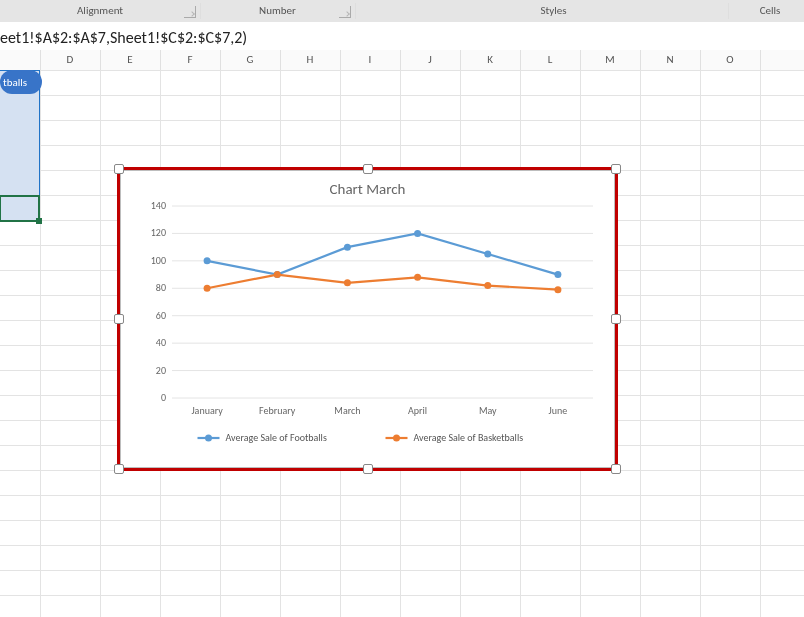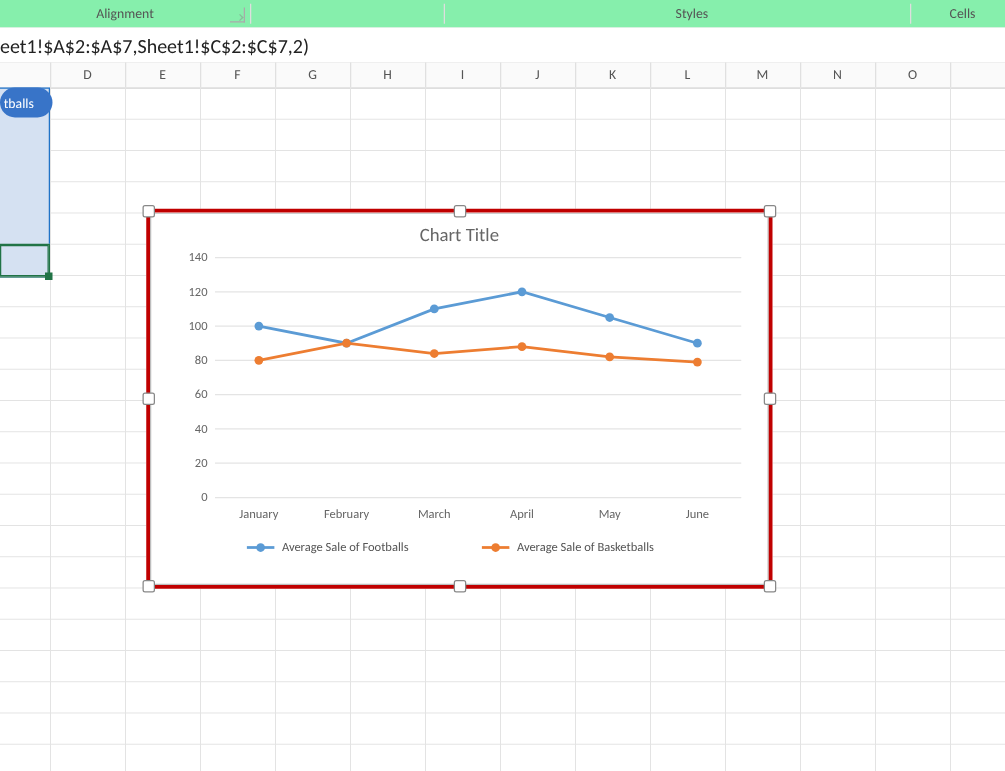--- a/index.html
+++ b/index.html
@@ -11,21 +11,21 @@
     background: #ffffff;
     overflow: hidden;
     font-size: 11px;
     color: #444;
   }
   
   .ribbon {
     position: absolute;
     top: 0; left: 0; right: 0;
     height: 22px;
-    background: #86efac;
+    background: #e5e5e5;
     border-bottom: 1px solid #d6d6d6;
   }
   .ribbon-group {
     position: absolute;
     top: 0; height: 22px;
     line-height: 22px;
     color: #555;
     font-size: 11px;
     text-align: center;
   }
@@ -165,20 +165,24 @@
 </style>
 </head>
 <body>
 
 <div class="ribbon">
   <div class="ribbon-group" style="left:0px; width:200px;">
     <span>Alignment</span>
     <span class="launcher" style="position:absolute; right:4px; top:6px;"></span>
   </div>
   <div class="ribbon-divider" style="left:200px;"></div>
+  <div class="ribbon-group" style="left:200px; width:155px;">
+    <span>Number</span>
+    <span class="launcher" style="position:absolute; right:4px; top:6px;"></span>
+  </div>
   <div class="ribbon-divider" style="left:355px;"></div>
   <div class="ribbon-group" style="left:355px; width:373px;padding-left:12px;">
     <span>Styles</span>
   </div>
   <div class="ribbon-divider" style="left:728px;"></div>
   <div class="ribbon-group" style="left:728px; width:84px;">
     <span>Cells</span>
   </div>
 </div>
 
@@ -218,21 +222,21 @@
       <div class="sel-handle" style="left:-6px; top:-6px;"></div>
       <div class="sel-handle" style="left:calc(50% - 5px); top:-6px;"></div>
       <div class="sel-handle" style="right:-6px; top:-6px;"></div>
       <div class="sel-handle" style="left:-6px; top:calc(50% - 5px);"></div>
       <div class="sel-handle" style="right:-6px; top:calc(50% - 5px);"></div>
       <div class="sel-handle" style="left:-6px; bottom:-6px;"></div>
       <div class="sel-handle" style="left:calc(50% - 5px); bottom:-6px;"></div>
       <div class="sel-handle" style="right:-6px; bottom:-6px;"></div>
 
       <div class="chart-inner">
-        <div class="chart-title">Chart Title</div>
+        <div class="chart-title">Chart March</div>
         <svg id="chart-svg" width="487" height="258">
             <line class="gridline" x1="48" y1="200" x2="469" y2="200"></line>
             <text class="axis-tick" x="42" y="203" text-anchor="end">0</text>
             <line class="gridline" x1="48" y1="172.57142857142858" x2="469" y2="172.57142857142858"></line>
             <text class="axis-tick" x="42" y="175.57142857142858" text-anchor="end">20</text>
             <line class="gridline" x1="48" y1="145.14285714285714" x2="469" y2="145.14285714285714"></line>
             <text class="axis-tick" x="42" y="148.14285714285714" text-anchor="end">40</text>
             <line class="gridline" x1="48" y1="117.71428571428572" x2="469" y2="117.71428571428572"></line>
             <text class="axis-tick" x="42" y="120.71428571428572" text-anchor="end">60</text>
             <line class="gridline" x1="48" y1="90.28571428571429" x2="469" y2="90.28571428571429"></line>

